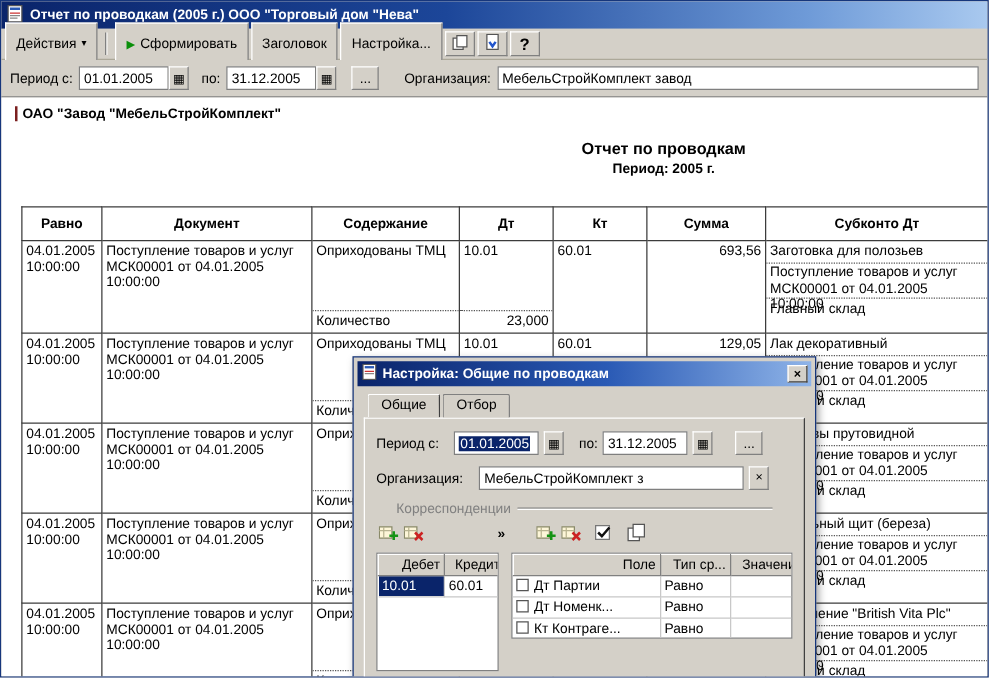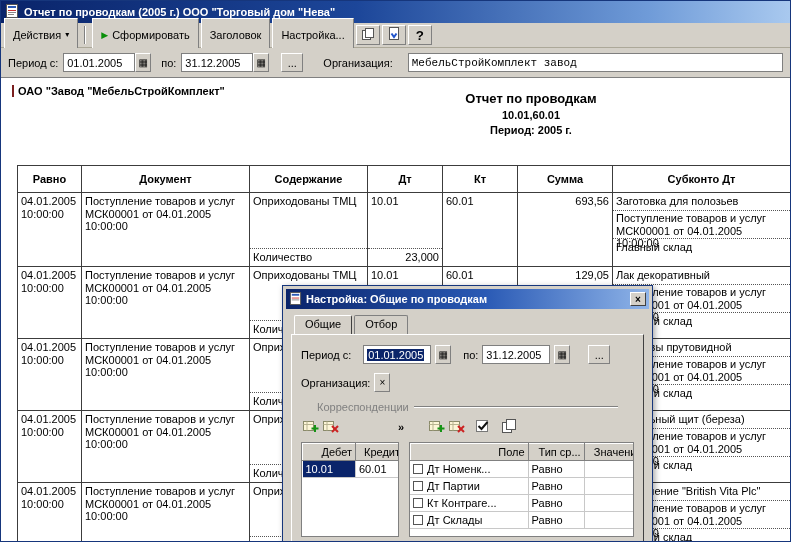--- a/index.html
+++ b/index.html
@@ -23,21 +23,21 @@
   .lbl{white-space:nowrap}
   .tinput{height:19px;border:1px solid #7f7f7f;background:#fff;padding:2px 3px;font:inherit;display:inline-flex;align-items:center;overflow:hidden;white-space:nowrap}
   input.tinput{display:inline-block}
   .w72{width:72px}
   .mini{width:16px;height:19px;display:inline-flex;align-items:center;justify-content:center;background:#d4d0c8;border:1px solid;border-color:#fff #808080 #808080 #fff;font-size:10px;padding:0}
   .dots{width:22px;height:19px;display:inline-flex;align-items:center;justify-content:center;background:#d4d0c8;border:1px solid;border-color:#fff #808080 #808080 #fff;font:inherit;padding:0}
 
   
   .report{position:absolute;left:0;top:77px;width:789px;height:464px;background:#fff;overflow:hidden}
   .company{position:absolute;left:11px;top:7px;font-weight:bold;border-left:2px solid #7b1f1f;padding-left:4px}
-  .rtitle{position:absolute;left:350px;top:12px;width:360px;text-align:center;font-weight:bold}
+  .rtitle{position:absolute;left:350px;top:32px;width:360px;text-align:center;font-weight:bold}
   .rtitle .t1{font-size:13px;line-height:18px}
   .rtitle div{line-height:15px}
 
   table.rtable{position:absolute;left:16px;top:87px;width:773px;border-collapse:collapse;table-layout:fixed;font-size:11px}
   .rtable th,.rtable td{border:1px solid #3c3c3c;overflow:hidden;vertical-align:top}
   .rtable th{height:27px;font-weight:bold;text-align:center;vertical-align:middle;padding:2px;background:#fff}
   .rtable td{padding:0;position:relative}
   tr.rrow{height:72px}
   tr.rrow.first{height:74px}
   .pad{padding:2px 3px;line-height:12.5px}
@@ -60,21 +60,21 @@
   .w68{width:68px}
   .w212{width:212px}
   .sel{background:#0a246a;color:#fff;padding:0 1px}
   .group{display:flex;align-items:center;color:#808080;margin:0 16px 4px}
   .group .line{flex:1;margin-left:5px;height:2px;border-top:1px solid #808080;border-bottom:1px solid #fff}
   .dtools{display:flex;align-items:center;height:20px;margin-bottom:5px}
   .dtb{width:20px;height:18px;display:inline-flex;align-items:center;justify-content:center;background:transparent;border:1px solid transparent;font:inherit;padding:0}
   .chev{font-weight:bold}
   .grids{display:flex;gap:10px;align-items:flex-start;margin-top:2px}
   .lgrid{width:103px;height:95px;border:1px solid #808080;background:#fff;overflow:hidden}
-  .rgrid{width:238px;height:95px;border:1px solid #808080;background:#fff;overflow:hidden}
+  .rgrid{width:238px;height:69px;border:1px solid #808080;background:#fff;overflow:hidden}
   .grids table{width:100%;border-collapse:collapse;table-layout:fixed}
   .ghead{background:#d4d0c8;border:1px solid;border-color:#fff #808080 #808080 #fff;padding:1px 3px;height:17px;font-weight:normal;text-align:right;white-space:nowrap;overflow:hidden}
   .gcell{border-right:1px solid #c8c8c8;border-bottom:1px solid #c8c8c8;padding:1px 3px;height:17px;white-space:nowrap;overflow:hidden}
   .gcell.sel-cell{background:#0a246a;color:#fff}
   .cb{display:inline-block;width:10px;height:10px;border:1px solid #555;background:#fff;margin-right:4px;vertical-align:-1px}
 </style>
 </head>
 <body>
 
 <div class="titlebar">
@@ -135,28 +135,27 @@
     </button>
   <span class="lbl" style="margin-left:10px">по:</span>
   <input class="tinput w72" readonly="" style="margin-left: 5px;" value="31.12.2005">
   <button class="mini">
       <span>▦</span>
     </button>
   <button class="dots" style="margin-left:12px">
       <span>...</span>
     </button>
   <span class="lbl" style="margin-left:20px">Организация:</span>
-  <input class="tinput" readonly="" style="margin-left: 15px; flex: 1 1 0%; font-family: Liberation Mono, monospace;" value="МебельСтройКомплект завод">
+  <input class="tinput" readonly="" style="margin-left: 5px; flex: 1 1 0%;" value="МебельСтройКомплект завод">
 </div>
 
 <div class="report">
   <div class="company">ОАО "Завод "МебельСтройКомплект"</div>
   <div class="rtitle">
     <div class="t1">Отчет по проводкам</div>
-    <div>10.01,60.01</div>
     <div>Период: 2005 г.</div>
   </div>
 
   <table class="rtable">
     <colgroup>
       <col style="width:64px">
         <col style="width:168px">
         <col style="width:118px">
         <col style="width:75px">
         <col style="width:75px">
@@ -352,20 +351,21 @@
         <button class="mini">
             <span>▦</span>
           </button>
         <button class="dots" style="margin-left:14px">
             <span>...</span>
           </button>
       </div>
 
       <div class="drow">
         <span class="lbl">Организация:</span>
+        <input class="tinput w212" readonly="" style="margin-left: 9px;" value="МебельСтройКомплект з">
         <button class="mini">
             <span>×</span>
           </button>
       </div>
 
       <div class="group">
         <span>Корреспонденции</span>
         <span class="line"></span>
       </div>
 
@@ -458,26 +458,26 @@
                 <col style="width:56px">
                 <col style="width:62px">
               </colgroup>
             <tbody>
                 <tr>
               <th class="ghead">Поле</th>
               <th class="ghead">Тип ср...</th>
               <th class="ghead">Значение</th>
             </tr>
             <tr>
-              <td class="gcell"><span class="cb"></span><span>Дт Номенк...</span></td>
+              <td class="gcell"><span class="cb"></span><span>Дт Партии</span></td>
               <td class="gcell">Равно</td>
               <td class="gcell"></td>
             </tr>
             <tr>
-              <td class="gcell"><span class="cb"></span><span>Дт Партии</span></td>
+              <td class="gcell"><span class="cb"></span><span>Дт Номенк...</span></td>
               <td class="gcell">Равно</td>
               <td class="gcell"></td>
             </tr>
             <tr>
               <td class="gcell"><span class="cb"></span><span>Кт Контраге...</span></td>
               <td class="gcell">Равно</td>
               <td class="gcell"></td>
             </tr>
             <tr>
               <td class="gcell"><span class="cb"></span><span>Дт Склады</span></td>

